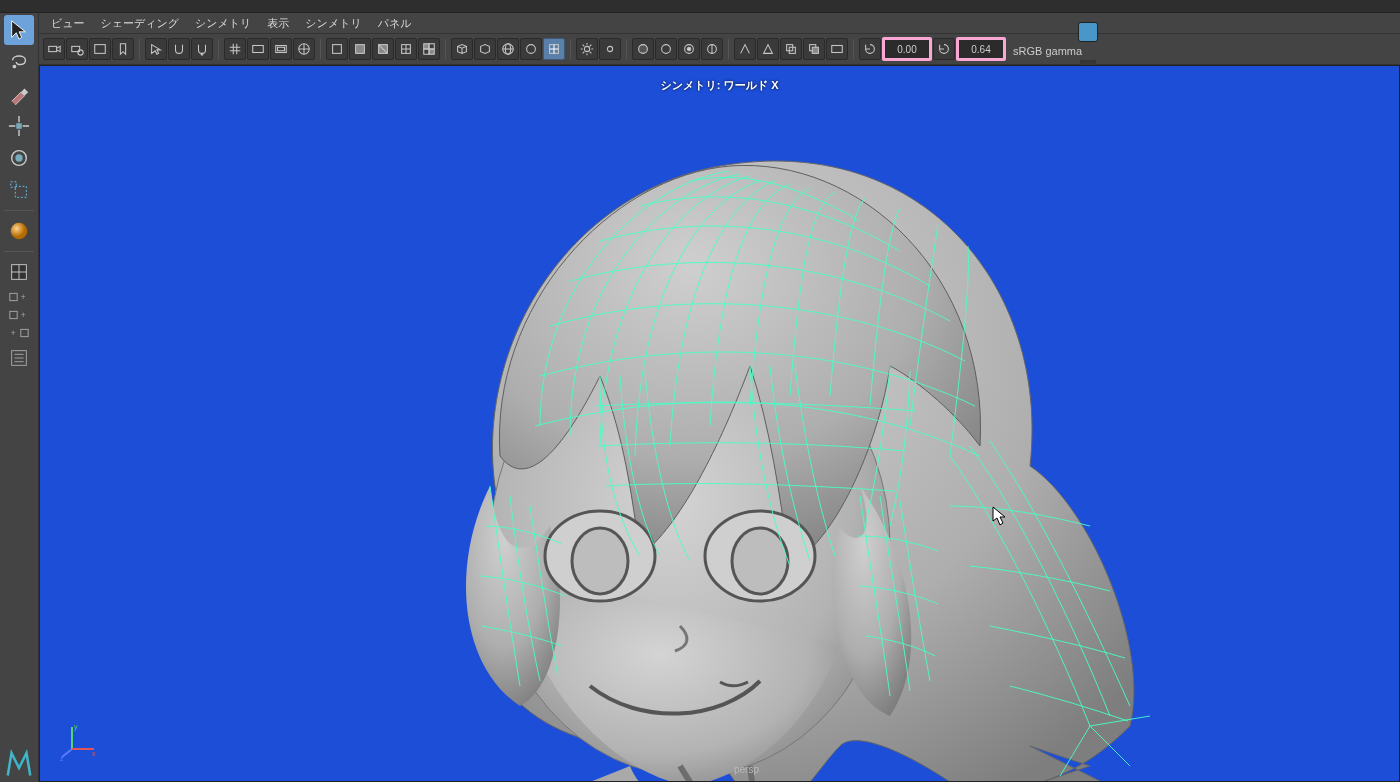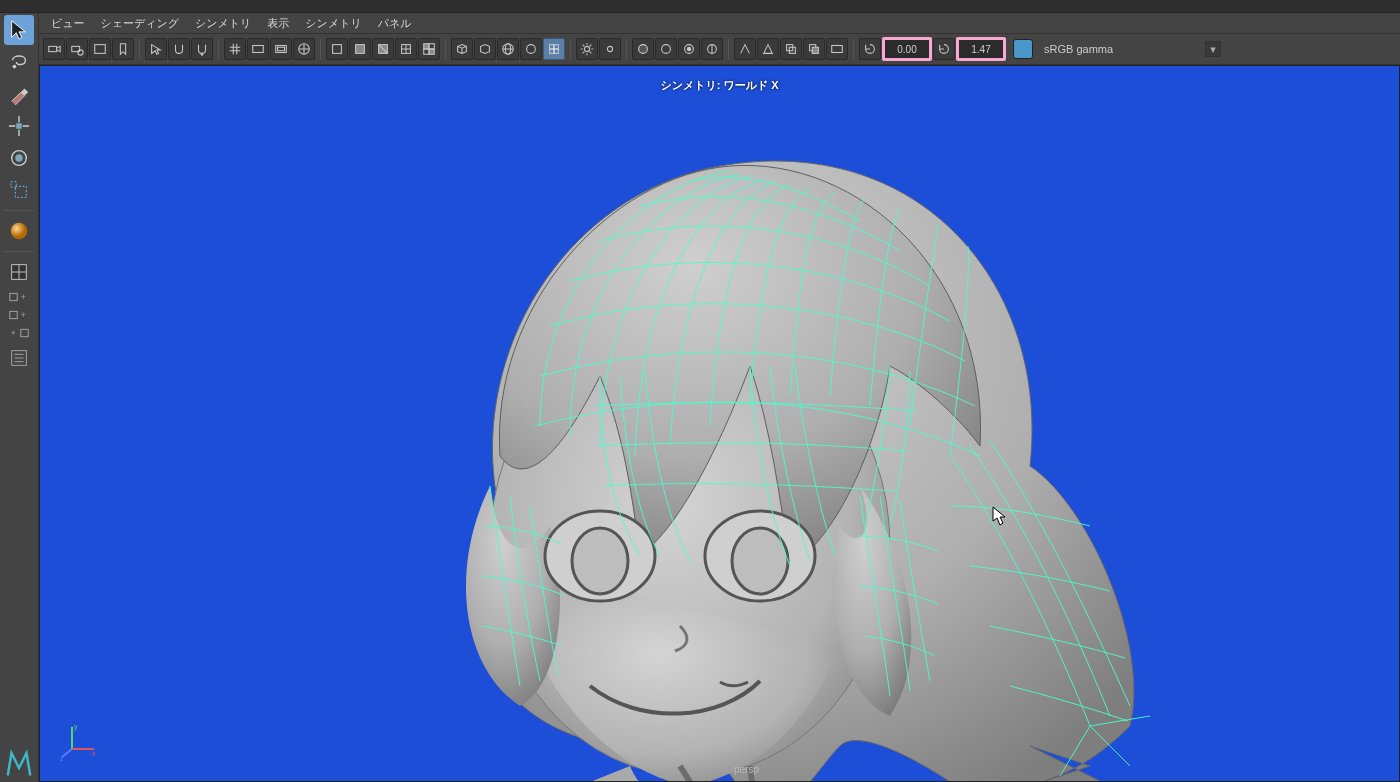--- a/index.html
+++ b/index.html
@@ -20,21 +20,21 @@
   .right{flex:1;display:flex;flex-direction:column;min-width:0;}
   .menubar{height:20px;background:#444;border-bottom:1px solid #333;display:flex;align-items:center;padding:0 6px;gap:4px;}
   .menubar span{padding:15px 6px;cursor:pointer;font-size:11px;color:#dcdcdc;}
 
   .iconbar{height:30px;background:#444;border-bottom:1px solid #333;display:flex;align-items:center;padding:0 4px;gap:1px;}
   .ib{width:20px;height:20px;background:#3a3a3a;border:1px solid #2a2a2a;display:flex;align-items:center;justify-content:center;border-radius:2px;cursor:pointer;}
   .ib svg{width:14px;height:14px;stroke:#c6c6c6;fill:none;stroke-width:1.2;}
   .ib.on{background:#5a7fa8;border-color:#3e5a78;}
   .ibar-sep{width:1px;height:20px;background:#555;margin:0 4px;}
   .numfield{height:18px;width:44px;background:#2b2b2b;border:3px solid #f9a8d4;color:#ccc;font-size:10px;display:flex;align-items:center;justify-content:center;border-radius:2px;}
-  .cspace{display:flex;align-items:center;gap:11px;margin-left:6px;}
+  .cspace{display:flex;align-items:center;gap:3px;margin-left:6px;flex-direction:column;}
   .cspace .sw{width:18px;height:18px;border-radius:3px;background:#4996c9;border:1px solid #222;}
   .cspace .lbl{width:150px;color:#ccc;font-size:11px;}
   .cspace .dd{width:14px;height:14px;display:flex;align-items:center;justify-content:center;color:#aaa;border:1px solid #333;background:#383838;}
 
   .viewport{flex:1;background:#1d4ed8;position:relative;border:1px solid #222;overflow:hidden;}
   .vp-overlay{position:absolute;left:50%;top:12px;transform:translateX(-50%);color:#fff;font-size:11px;font-weight:bold;text-shadow:0 0 3px #000;white-space:nowrap;}
   .vp-camera{position:absolute;left:50%;bottom:6px;transform:translateX(-50%);color:#bbb;font-size:10px;margin-left:27px;}
   .axis{position:absolute;left:20px;bottom:20px;width:40px;height:40px;}
   .cursor{position:absolute;left:952px;top:440px;width:14px;height:20px;}
 
@@ -342,21 +342,21 @@
               <path d="M3 3 V8 H8"></path>
             </svg>
           </div>
         <div class="numfield">0.00</div>
         <div class="ib">
             <svg viewBox="0 0 16 16">
               <path d="M8 3 A5 5 0 1 1 3 8"></path>
               <path d="M3 3 V8 H8"></path>
             </svg>
           </div>
-        <div class="numfield">1.47</div>
+        <div class="numfield">0.64</div>
 
         <div class="cspace">
           <div class="sw"></div>
           <div class="lbl">sRGB gamma</div>
           <div class="dd">▾</div>
         </div>
       </div>
 
       <div class="viewport">
         <div class="vp-overlay">シンメトリ: ワールド X</div>

